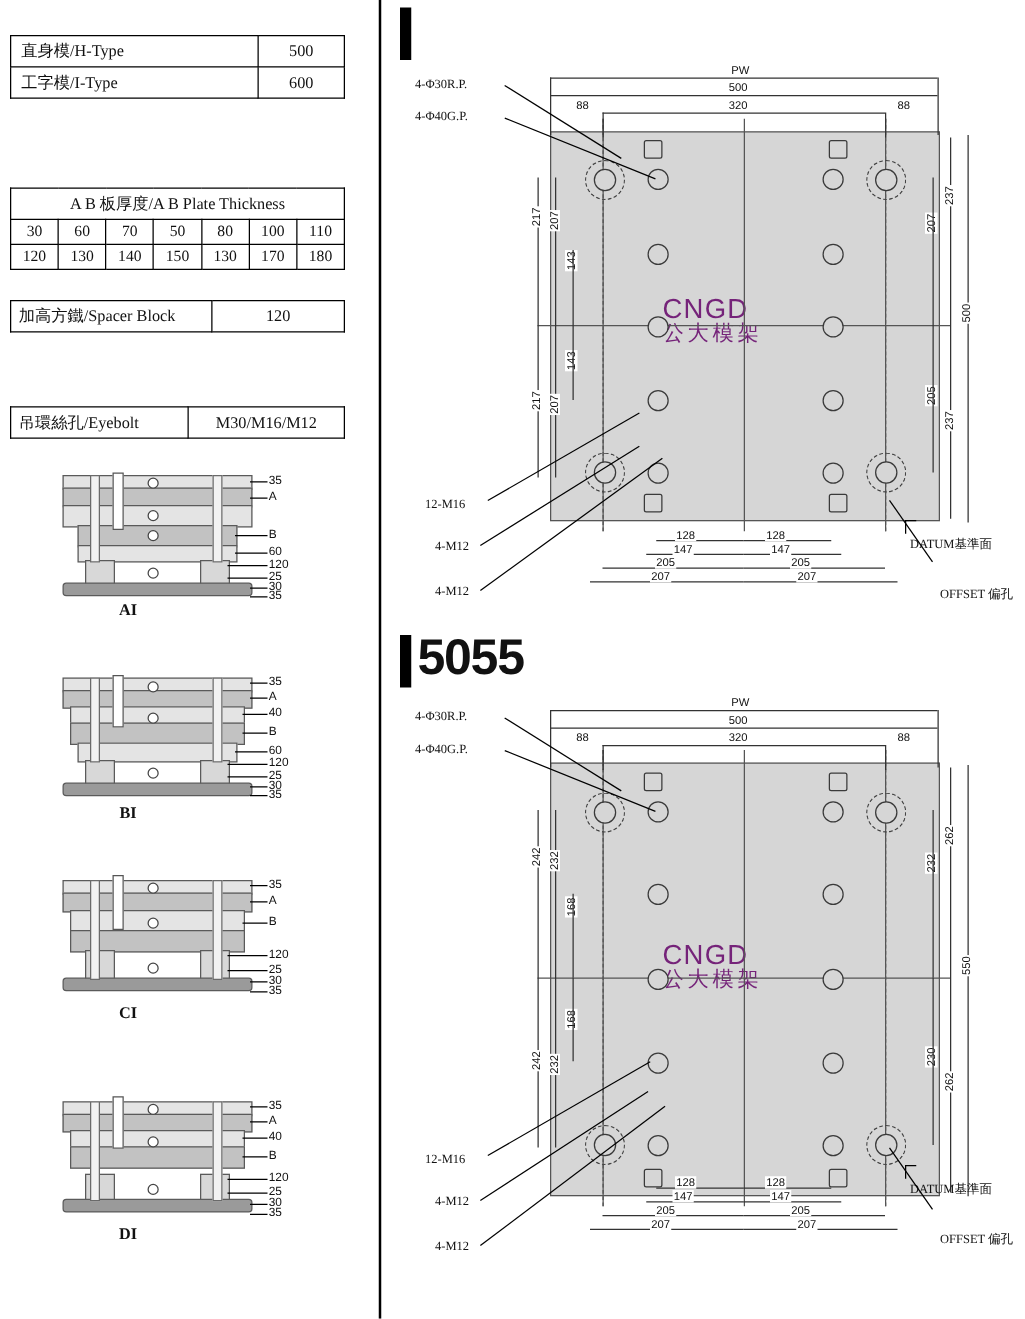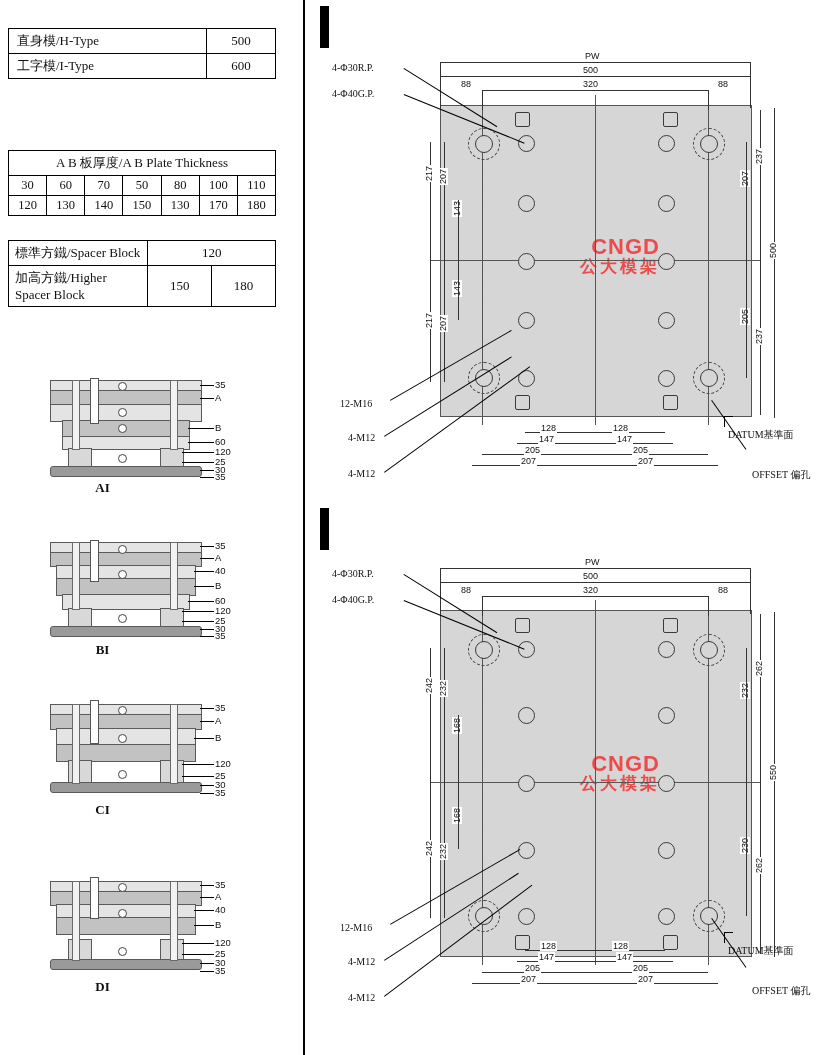--- a/index.html
+++ b/index.html
@@ -67,22 +67,22 @@
   .cline{position:absolute;background:#555;}
   .cline.h{height:1px;}
   .cline.v{width:1px;}
   .dimline{position:absolute;background:#333;}
   .dimline.h{height:1px;}
   .dimline.v{width:1px;}
   .dimtxt{position:absolute;font-size:9px;font-family:"Liberation Sans",sans-serif;background:#fff;padding:0 1px;}
   .dimtxt.v{writing-mode:vertical-rl;transform:rotate(180deg);background:#fff;padding:1px 0;}
   .note{position:absolute;font-size:10px;font-family:"Liberation Serif",serif;white-space:nowrap;}
   .leader{position:absolute;background:#000;height:1px;transform-origin:0 0;}
-  .wm{position:absolute;color:#ef4444;font-family:"Liberation Sans",sans-serif;
-     font-weight:bold;text-align:right;line-height:1.05;opacity:.95;}
+  .wm{position:absolute;color:#701a75;font-family:"Liberation Sans",sans-serif;
+     font-weight:normal;text-align:left;line-height:1.05;opacity:.95;}
   .wm .en{font-size:22px;letter-spacing:1px;}
   .wm .cn{font-size:17px;letter-spacing:3px;}
 </style>
 </head>
 <body>
 
 <div class="page">
 
   <div class="divider"></div>
 
@@ -123,31 +123,34 @@
         <td class="num">130</td>
         <td class="num">170</td>
         <td class="num">180</td>
       </tr>
     </tbody>
       </table>
 
     <table class="spec t3">
       <tbody>
           <tr>
-        <td class="lbl">標準方鐵/Spacer Block</td>
+        <td class="lbl">加高方鐵/Spacer Block</td>
         <td class="v1" colspan="2">120</td>
-      </tr>
-      <tr>
-        <td class="lbl">加高方鐵/Higher Spacer Block</td>
-        <td class="v2">150</td>
-        <td class="v2">180</td>
       </tr>
     </tbody>
       </table>
 
+    <table class="spec t4">
+      <tbody>
+          <tr>
+        <td class="lbl">吊環絲孔/Eyebolt</td>
+        <td class="v">M30/M16/M12</td>
+      </tr>
+    </tbody>
+      </table>
 
     <div class="mold" style="top:378px;">
       <div class="body">
         <div class="plate light" style="left:40px;top:2px;width:150px;height:10px;"></div>
         <div class="plate mid" style="left:40px;top:12px;width:150px;height:14px;"></div>
         <div class="plate light" style="left:40px;top:26px;width:150px;height:16px;"></div>
         <div class="plate mid" style="left:52px;top:42px;width:126px;height:16px;"></div>
         <div class="plate light" style="left:52px;top:58px;width:126px;height:12px;"></div>
         <div class="plate" style="left:58px;top:70px;width:22px;height:18px;"></div>
         <div class="plate" style="left:150px;top:70px;width:22px;height:18px;"></div>
@@ -392,20 +395,21 @@
       <div class="note" style="left:36px;top:418px;">4-M12</div>
       <div class="leader" style="left:72px;top:422px;width:180px;transform:rotate(-36deg);"></div>
 
       <div class="note" style="left:416px;top:378px;">DATUM基準面</div>
       <div class="note" style="left:440px;top:418px;">OFFSET 偏孔</div>
       <div class="leader" style="left:400px;top:350px;width:60px;transform:rotate(55deg);"></div>
       <div style="position:absolute;left:412px;top:366px;width:8px;height:10px;border-left:1px solid #000;border-top:1px solid #000;"></div>
     </div>
 
     <div class="sectbar" style="left:8px;top:508px;"></div>
+    <div class="secttitle" style="left:22px;top:504px;">5055</div>
 
     <div class="dwg" style="left:0;top:552px;width:508px;height:500px;">
 
       <div class="plateBig" style="left:128px;top:58px;width:310px;height:345px;"></div>
 
       <div class="wm" style="left:218px;top:200px;width:130px;">
         <div class="en">CNGD</div>
         <div class="cn">公大模架</div>
       </div>
 

